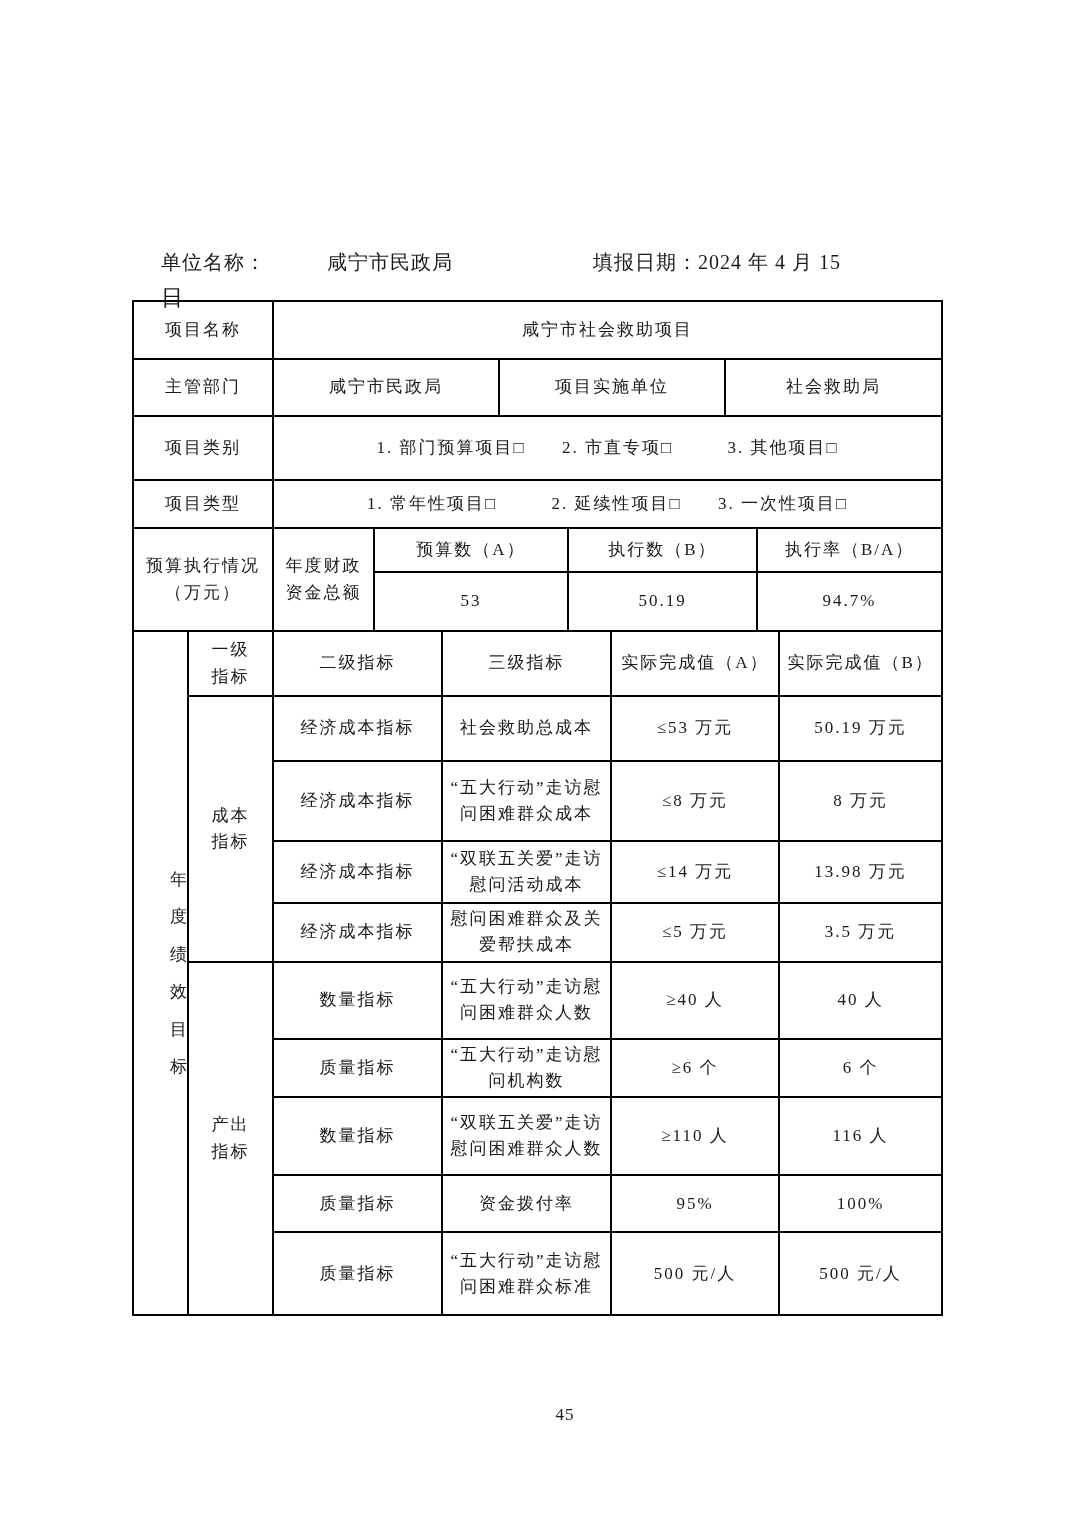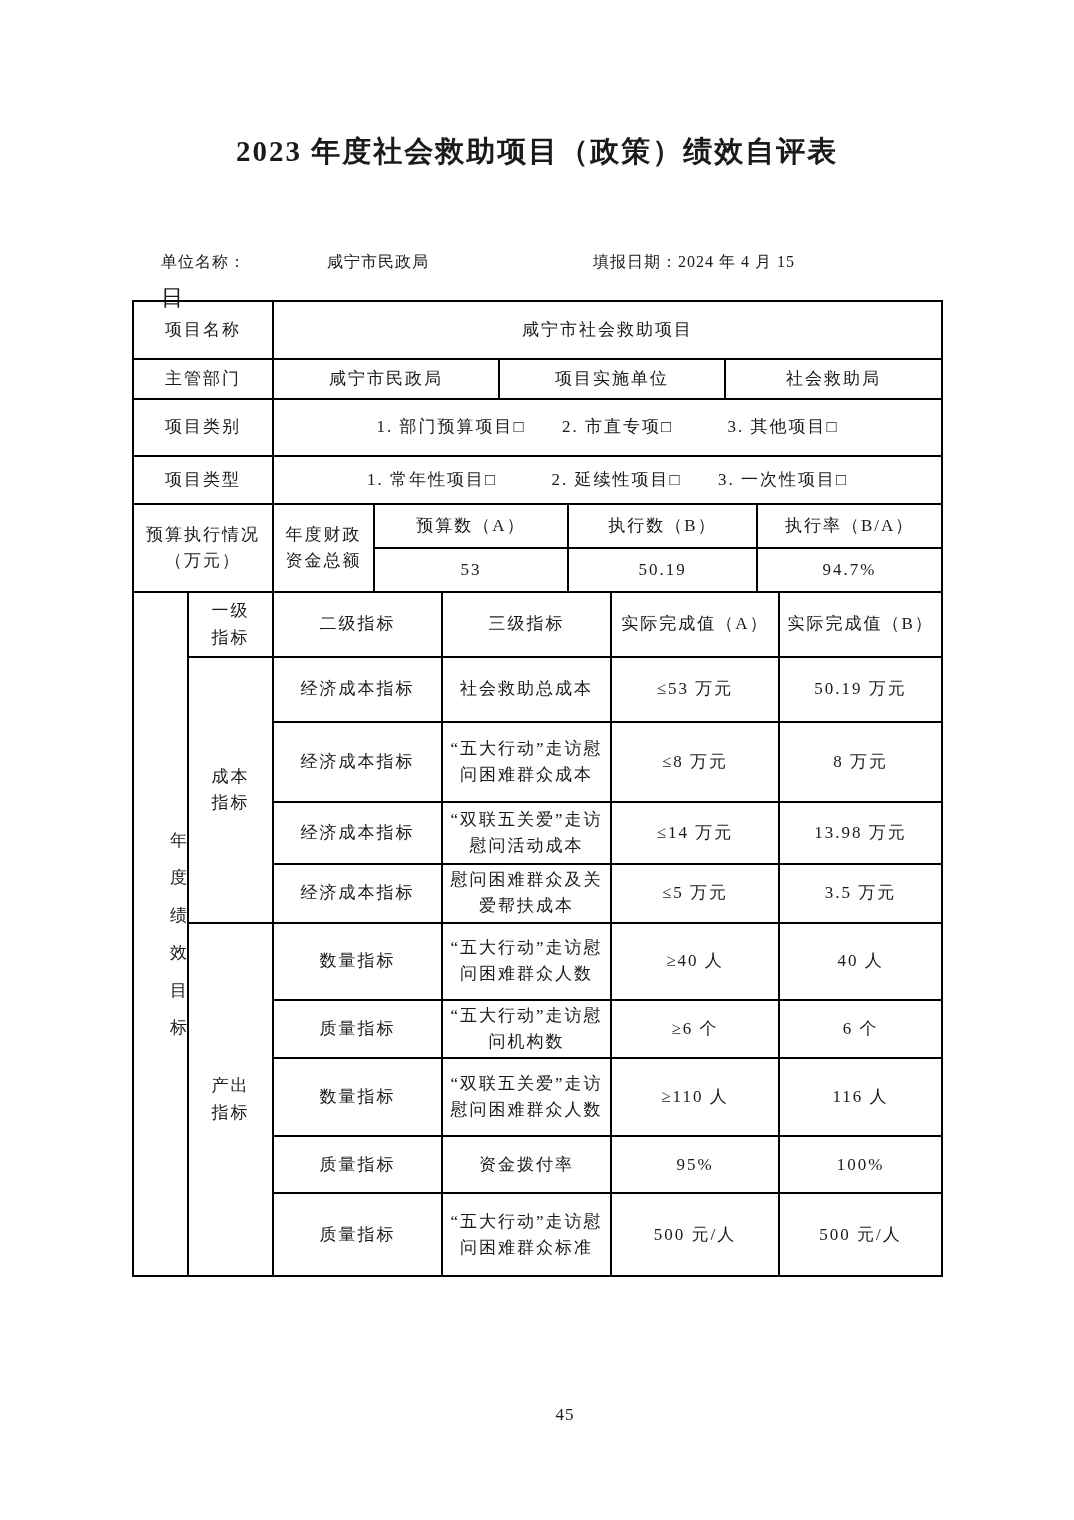--- a/index.html
+++ b/index.html
@@ -15,21 +15,21 @@
 
   .doc-title{
     position:absolute;left:0;top:132px;width:1074px;
     text-align:center;
     font-size:29px;font-weight:bold;
     letter-spacing:2px;
   }
 
   .info-line{
     position:absolute;left:161px;top:244px;width:780px;
-    font-size:16px;letter-spacing:1px;line-height:36px;
+    font-size:20px;letter-spacing:1px;line-height:36px;
   }
   .info-line .unit-label{display:inline-block;min-width:166px;}
   .info-line .unit-value{display:inline-block;min-width:266px;}
   .info-wrap{
     position:absolute;left:161px;top:280px;
     font-size:22px;line-height:36px;
   }
 
   table.form{
     position:absolute;left:132px;top:300px;
@@ -65,21 +65,20 @@
   .page-number{
     position:absolute;left:0;top:1405px;width:1050px;
     text-align:center;font-size:17px;letter-spacing:1px;padding-left:40px;
   }
 </style>
 </head>
 <body>
 
 <div class="page">
 
-  <div class="doc-title">2023 年度社会救助项目（政策）绩效自评表</div>
 
   <div class="info-line">
     <span class="unit-label">单位名称：</span><span class="unit-value">咸宁市民政局</span><span>填报日期：2024 年 4 月 15</span>
   </div>
   <div class="info-wrap">日</div>
 
   <table class="form">
     <colgroup>
       <col style="width:55px">
         <col style="width:85px">
@@ -93,28 +92,28 @@
         <col style="width:22px">
         <col style="width:163px">
     </colgroup>
 
     <tbody>
         <tr style="height:58px">
       <td colspan="2">项目名称</td>
       <td colspan="9">咸宁市社会救助项目</td>
     </tr>
 
-    <tr style="height:40px">
+    <tr style="height:57px">
       <td colspan="2">主管部门</td>
       <td colspan="3" class="left">咸宁市民政局</td>
       <td colspan="3">项目实施单位</td>
       <td colspan="3">社会救助局</td>
     </tr>
 
-    <tr style="height:57px">
+    <tr style="height:64px">
       <td colspan="2">项目类别</td>
       <td colspan="9" class="left">
         <span class="opt">1. 部门预算项目□</span>
         <span class="opt gap2">2. 市直专项□</span>
         <span class="opt">3. 其他项目□</span>
       </td>
     </tr>
 
     <tr style="height:48px">
       <td colspan="2">项目类型</td>
@@ -128,21 +127,21 @@
     <tr style="height:44px">
       <td colspan="2" rowspan="2" class="pre">预算执行情况
 （万元）</td>
       <td rowspan="2" class="pre">年度财政
 资金总额</td>
       <td colspan="3">预算数（A）</td>
       <td colspan="3">执行数（B）</td>
       <td colspan="2">执行率（B/A）</td>
     </tr>
 
-    <tr style="height:44px">
+    <tr style="height:59px">
       <td colspan="3" class="nums">53</td>
       <td colspan="3" class="nums">50.19</td>
       <td colspan="2" class="nums">94.7%</td>
     </tr>
 
     <tr style="height:65px">
       <td rowspan="10"><span class="vert-inner">年度绩效目标</span></td>
       <td class="pre">一级
 指标</td>
       <td colspan="2">二级指标</td>

